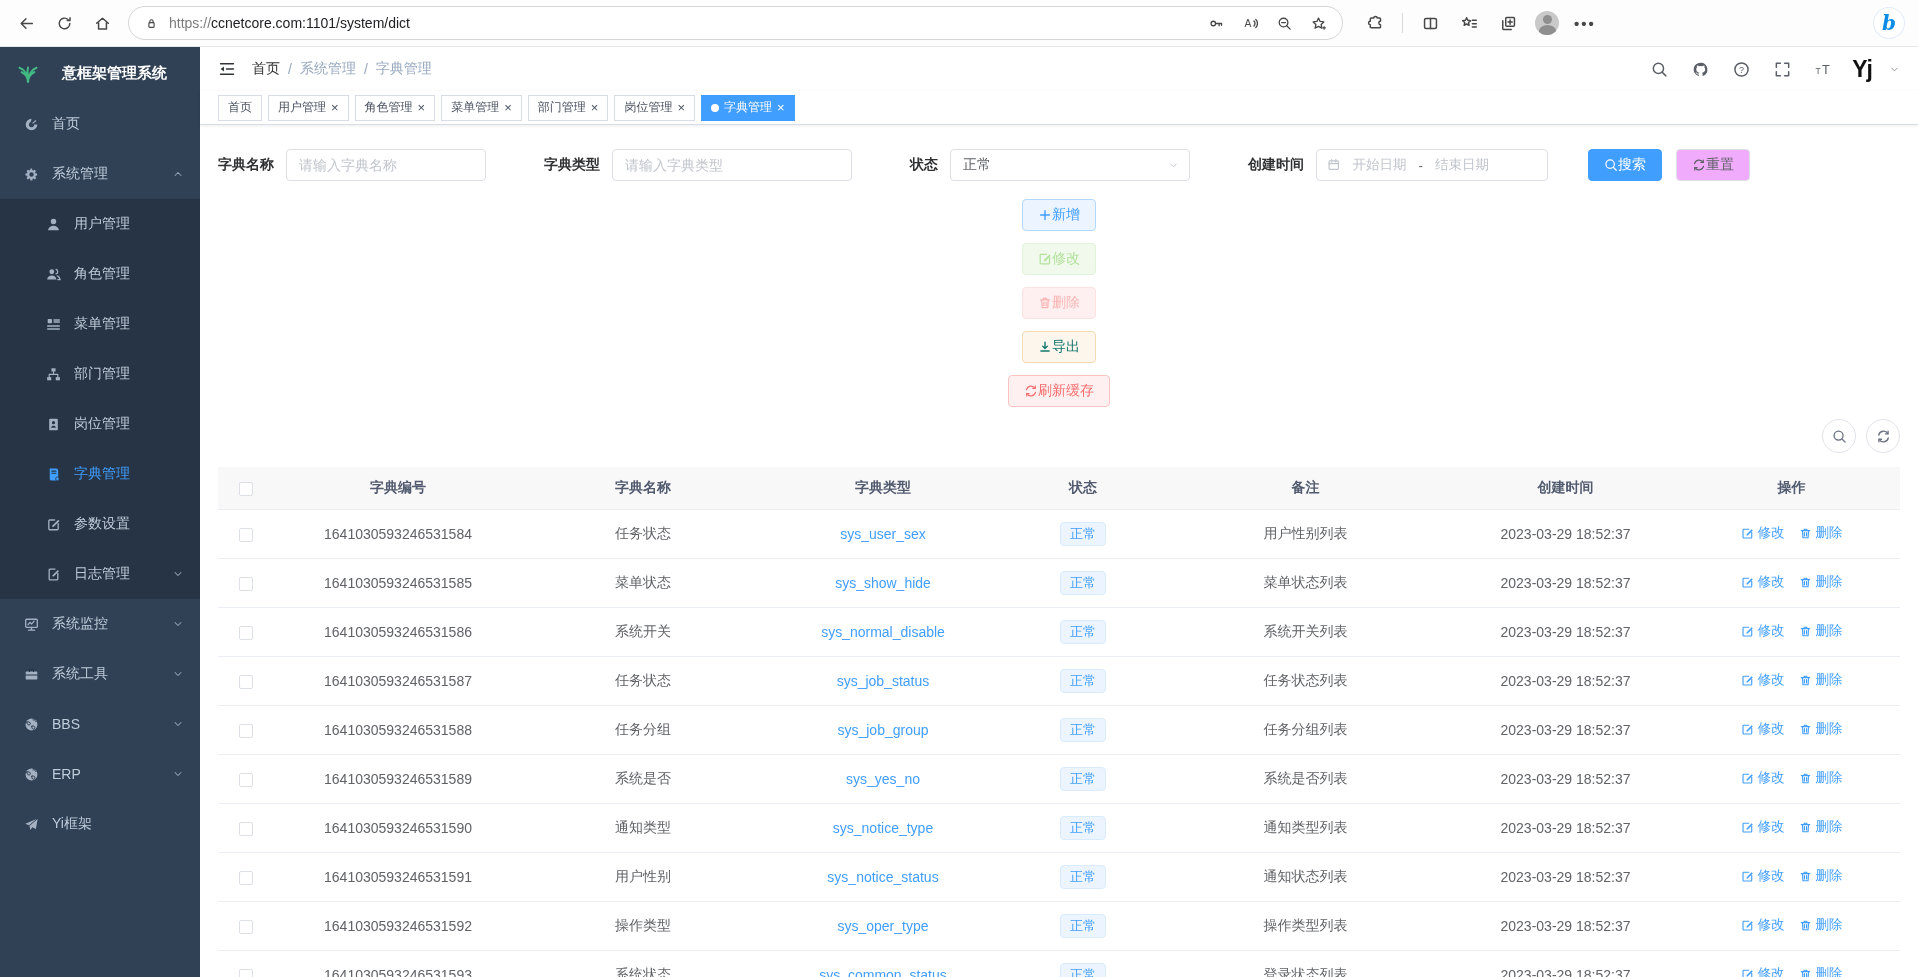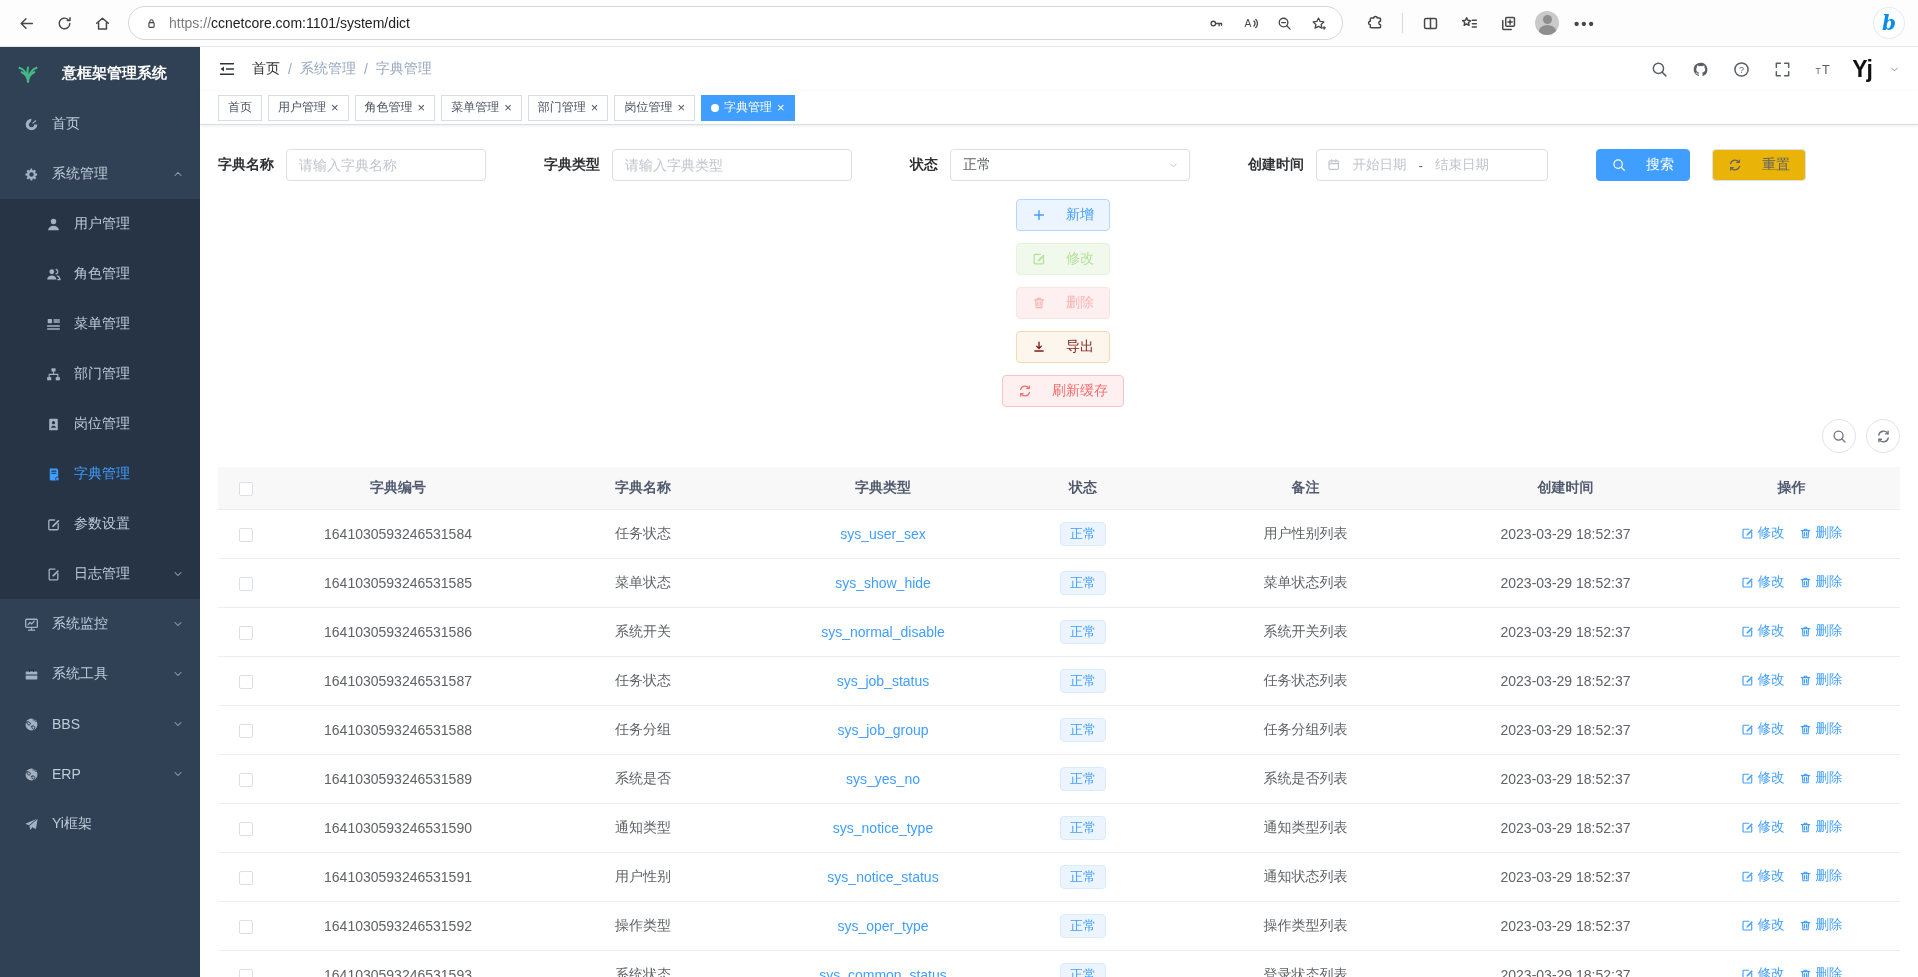--- a/index.html
+++ b/index.html
@@ -69,31 +69,31 @@
   .f-input { height:32px; border:1px solid #dcdfe6; border-radius:4px; padding:0 12px; font-size:14px;
     color:#606266; outline:none; font-family:inherit; }
   .f-input::placeholder { color:#c0c4cc; }
   .f-group { display:flex; align-items:center; margin-right:58px; }
   .f-select { width:240px; height:32px; border:1px solid #dcdfe6; border-radius:4px; padding:0 10px 0 12px;
     display:flex; align-items:center; justify-content:space-between; color:#606266; cursor:pointer; }
   .f-select .caret { color:#c0c4cc; }
   .f-date { width:232px; height:32px; border:1px solid #dcdfe6; border-radius:4px; padding:0 10px;
     display:flex; align-items:center; gap:12px; color:#c0c4cc; cursor:pointer; font-size:13.5px; }
   .btn { height:32px; border-radius:4px; font-size:14px; padding:0 15px; display:inline-flex;
-    align-items:center; gap:20px; cursor:pointer; border:1px solid transparent; font-family:inherit; white-space:nowrap;margin-left:8px; }
+    align-items:center; gap:0; cursor:pointer; border:1px solid transparent; font-family:inherit; white-space:nowrap; }
   .btn-search { background:#409eff; border-color:#409eff; color:#fff; margin-right:14px; }
-  .btn-reset { background:#eab308; border-color:#dcdfe6; color:#606266; }
+  .btn-reset { background:#f0abfc; border-color:#dcdfe6; color:#606266; }
   .btn .ic { font-size:14px; display:flex; }
 
   
   .action-row { display:flex; align-items:center; gap:12px; margin-bottom:14px;flex-direction:column; }
   .btn-add { background:#ecf5ff; border-color:#b3d8ff; color:#409eff; }
   .btn-edit { background:#f0f9eb; border-color:#e1f3d8; color:#b3e19d; cursor:not-allowed; }
   .btn-del { background:#fef0f0; border-color:#fde2e2; color:#f9b4b4; cursor:not-allowed; }
-  .btn-export { background:#fdf6ec; border-color:#f5dab1; color:#7f1d1d; }
+  .btn-export { background:#fdf6ec; border-color:#f5dab1; color:#0f766e; }
   .btn-cache { background:#fef0f0; border-color:#fbc4c4; color:#f56c6c; }
   .mini-circles { margin-left:auto; display:flex; gap:10px; }
   .circle-btn { width:34px; height:34px; border-radius:50%; border:1px solid #e0e3e9; background:#fff;
     color:#6b7280; display:flex; align-items:center; justify-content:center; font-size:15px; cursor:pointer; }
 
   
   table { width:100%; border-collapse:collapse; table-layout:fixed; font-size:14px; color:#606266; }
   thead th { height:42px; background:#f8f8f9; color:#515a6e; font-weight:bold; text-align:center;
     border-bottom:1px solid #ebeef5; }
   tbody td { height:49px; text-align:center; border-bottom:1px solid #ebeef5; white-space:nowrap;

